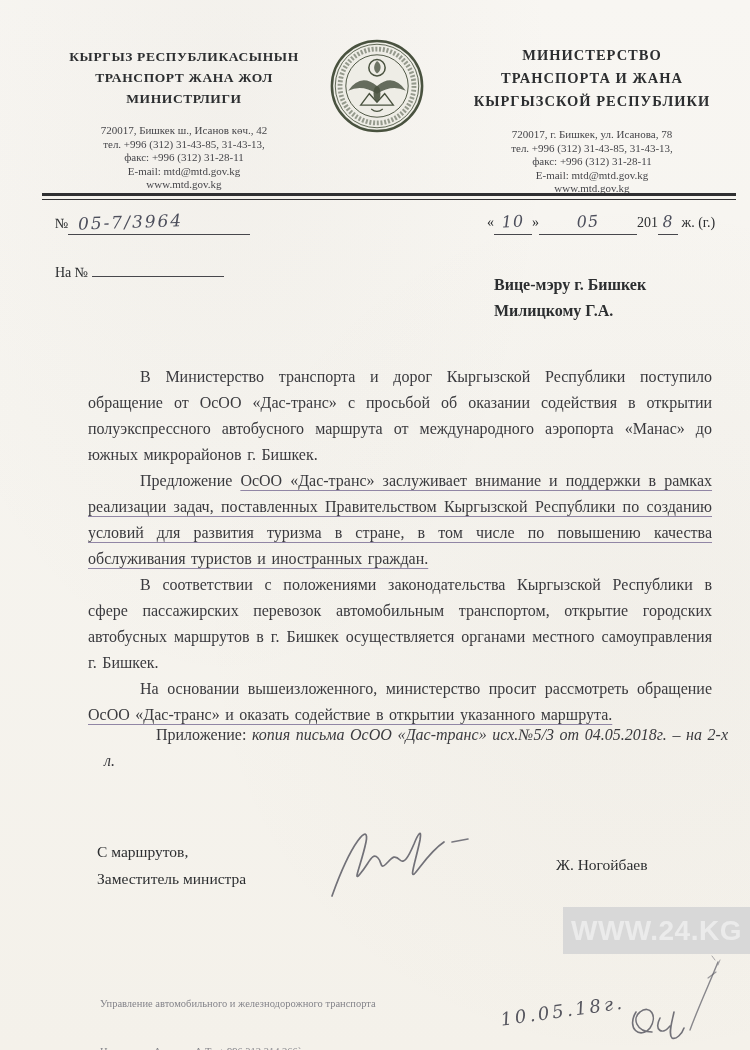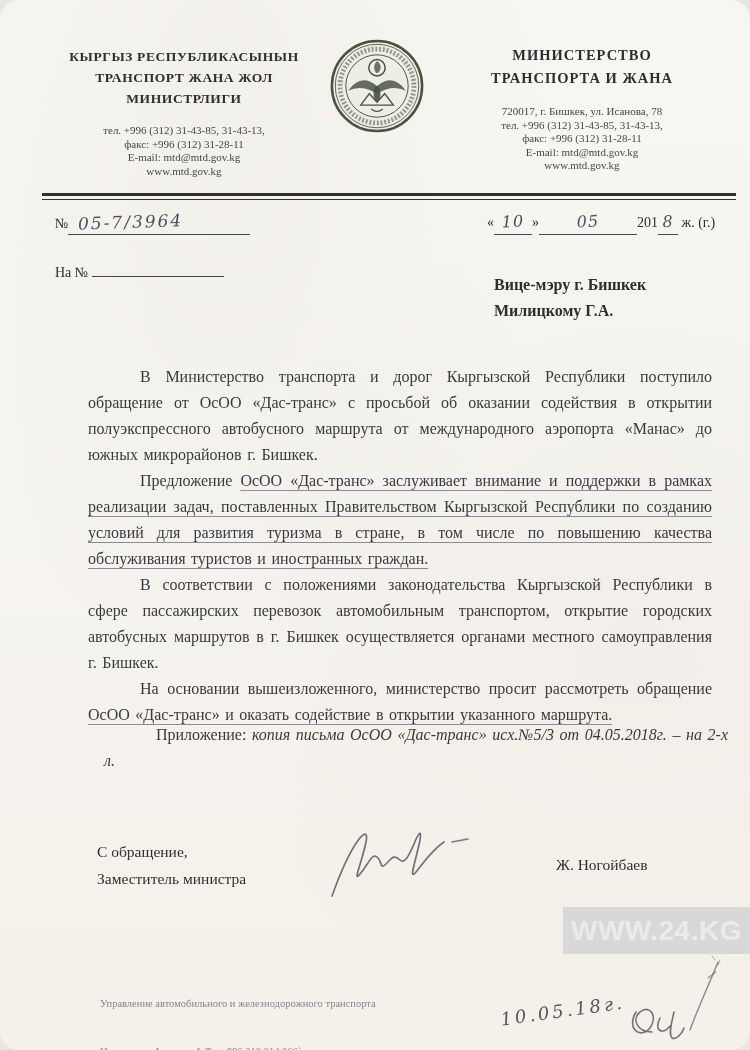--- a/index.html
+++ b/index.html
@@ -9,21 +9,21 @@
     --emblem:#49523f; --faded-print:#84848a;
   }
   html,body{margin:0;padding:0;}
   body{background:#e8e6e1;font-family:"Liberation Serif", serif;}
   .page{
     position:relative; width:750px; height:1050px; margin:0 auto;
     background:
       radial-gradient(ellipse at 30% 8%, rgba(120,110,90,0.04), transparent 45%),
       radial-gradient(ellipse at 85% 60%, rgba(120,110,90,0.03), transparent 50%),
       linear-gradient(180deg,#f8f6f2 0%, var(--paper) 40%, #f4f1ea 100%);
-    overflow:hidden; color:var(--ink);border-radius:19px;
+    overflow:hidden; color:var(--ink);
   }
   .abs{position:absolute;}
   
   .hdr-title{font-weight:bold; text-align:center; color:var(--ink-dark);}
   .hdr-left .hdr-title{font-size:13.5px; line-height:21px; letter-spacing:0.6px;}
   .hdr-right .hdr-title{font-size:14.5px; line-height:23px; letter-spacing:1px;}
   .hdr-addr{margin-top:15px; text-align:center; font-size:11px; line-height:13.5px; color:#46464a;}
   .rule{border-top:3px solid #303032; border-bottom:1px solid #303032; height:3px;}
   
   .printed{font-size:14px; color:var(--ink-dark);}
@@ -56,20 +56,21 @@
 
 <div class="page">
 
   <div class="abs hdr-left" style="left:38px; top:46px; width:292px;">
     <div class="hdr-title">
       <div>КЫРГЫЗ РЕСПУБЛИКАСЫНЫН</div>
       <div>ТРАНСПОРТ ЖАНА ЖОЛ</div>
       <div>МИНИСТРЛИГИ</div>
     </div>
     <div class="hdr-addr">
+      <div>720017, Бишкек ш., Исанов көч., 42</div>
       <div>тел. +996 (312) 31-43-85, 31-43-13,</div>
       <div>факс: +996 (312) 31-28-11</div>
       <div>E-mail: mtd@mtd.gov.kg</div>
       <div>www.mtd.gov.kg</div>
     </div>
   </div>
 
   <div class="abs" style="left:329px; top:38px; width:96px; height:96px;">
     <svg width="96" height="96" viewBox="0 0 100 100">
       <circle cx="50" cy="50" r="47" fill="#eeede6" stroke="#49523f" stroke-width="2.6"></circle>
@@ -78,24 +79,25 @@
       <circle cx="50" cy="50" r="32.5" fill="none" stroke="#49523f" stroke-width="1"></circle>
       <circle cx="50" cy="31" r="8.5" fill="none" stroke="#49523f" stroke-width="1.6"></circle>
       <path d="M50,24 C55,27 55,34 50,37 C46,34 46,28 50,24 Z" fill="#4c5544" opacity="0.8"></path>
       <path d="M20,55 Q33,36 50,50 Q67,36 80,55 Q66,48 50,58 Q34,48 20,55 Z" fill="#4c5544" opacity="0.85"></path>
       <path d="M33,70 L42,58 L50,67 L58,58 L67,70 Z" fill="none" stroke="#49523f" stroke-width="1.4"></path>
       <ellipse cx="50" cy="58" rx="3.6" ry="8" fill="#49523f" opacity="0.9"></ellipse>
       <path d="M44,74 Q50,79 56,74" fill="none" stroke="#49523f" stroke-width="1.2"></path>
     </svg>
   </div>
 
-  <div class="abs hdr-right" style="left:432px; top:44px; width:300px;">
+  <div class="abs hdr-right" style="left:442px; top:44px; width:300px;">
     <div class="hdr-title">
       <div>МИНИСТЕРСТВО</div>
       <div>ТРАНСПОРТА И ЖАНА</div>
+      <div>КЫРГЫЗСКОЙ РЕСПУБЛИКИ</div>
     </div>
     <div class="hdr-addr">
       <div>720017, г. Бишкек, ул. Исанова, 78</div>
       <div>тел. +996 (312) 31-43-85, 31-43-13,</div>
       <div>факс: +996 (312) 31-28-11</div>
       <div>E-mail: mtd@mtd.gov.kg</div>
       <div>www.mtd.gov.kg</div>
     </div>
   </div>
 
@@ -123,21 +125,21 @@
     <p><span>Предложение </span><span class="pen-u">ОсОО «Дас-транс» заслуживает внимание и поддержки в рамках реализации задач, поставленных Правительством Кыргызской Республики по созданию условий для развития туризма в стране, в том числе по повышению качества обслуживания туристов и иностранных граждан.</span></p>
     <p><span>В соответствии с положениями законодательства Кыргызской Республики в сфере пассажирских перевозок автомобильным транспортом, открытие городских автобусных маршрутов в г. Бишкек осуществляется органами местного самоуправления г. Бишкек.</span><span class="pen-u"></span></p>
     <p><span>На основании вышеизложенного, министерство просит рассмотреть обращение </span><span class="pen-u">ОсОО «Дас-транс» и оказать содействие в открытии указанного маршрута.</span></p>
   </div>
 
   <p class="abs attach" style="left:88px; top:706px;">
     <span>Приложение: </span><span class="it">копия письма ОсОО «Дас-транс» исх.№5/3 от 04.05.2018г. – на 2-х л.</span>
   </p>
 
   <div class="abs closing" style="left:97px; top:838px;">
-    <div>С обращение,</div>
+    <div>С маршрутов,</div>
     <div>Заместитель министра</div>
   </div>
 
   <div class="abs" style="left:318px; top:812px; width:170px; height:90px;">
     <svg width="170" height="90" viewBox="0 0 170 90">
       <path d="M14,84 C34,28 52,10 48,30 C44,50 34,72 42,62 C52,50 54,40 60,46 C64,50 62,58 68,52 C74,46 76,42 82,48 C86,52 90,46 96,32 C100,22 104,16 102,28 C98,48 90,70 98,60 C106,50 114,38 126,30" fill="none" stroke="#5a5a64" stroke-width="1.7" stroke-linecap="round" opacity="0.85"></path>
       <path d="M134,30 L150,27" fill="none" stroke="#5a5a64" stroke-width="1.6" stroke-linecap="round" opacity="0.8"></path>
     </svg>
   </div>
 

